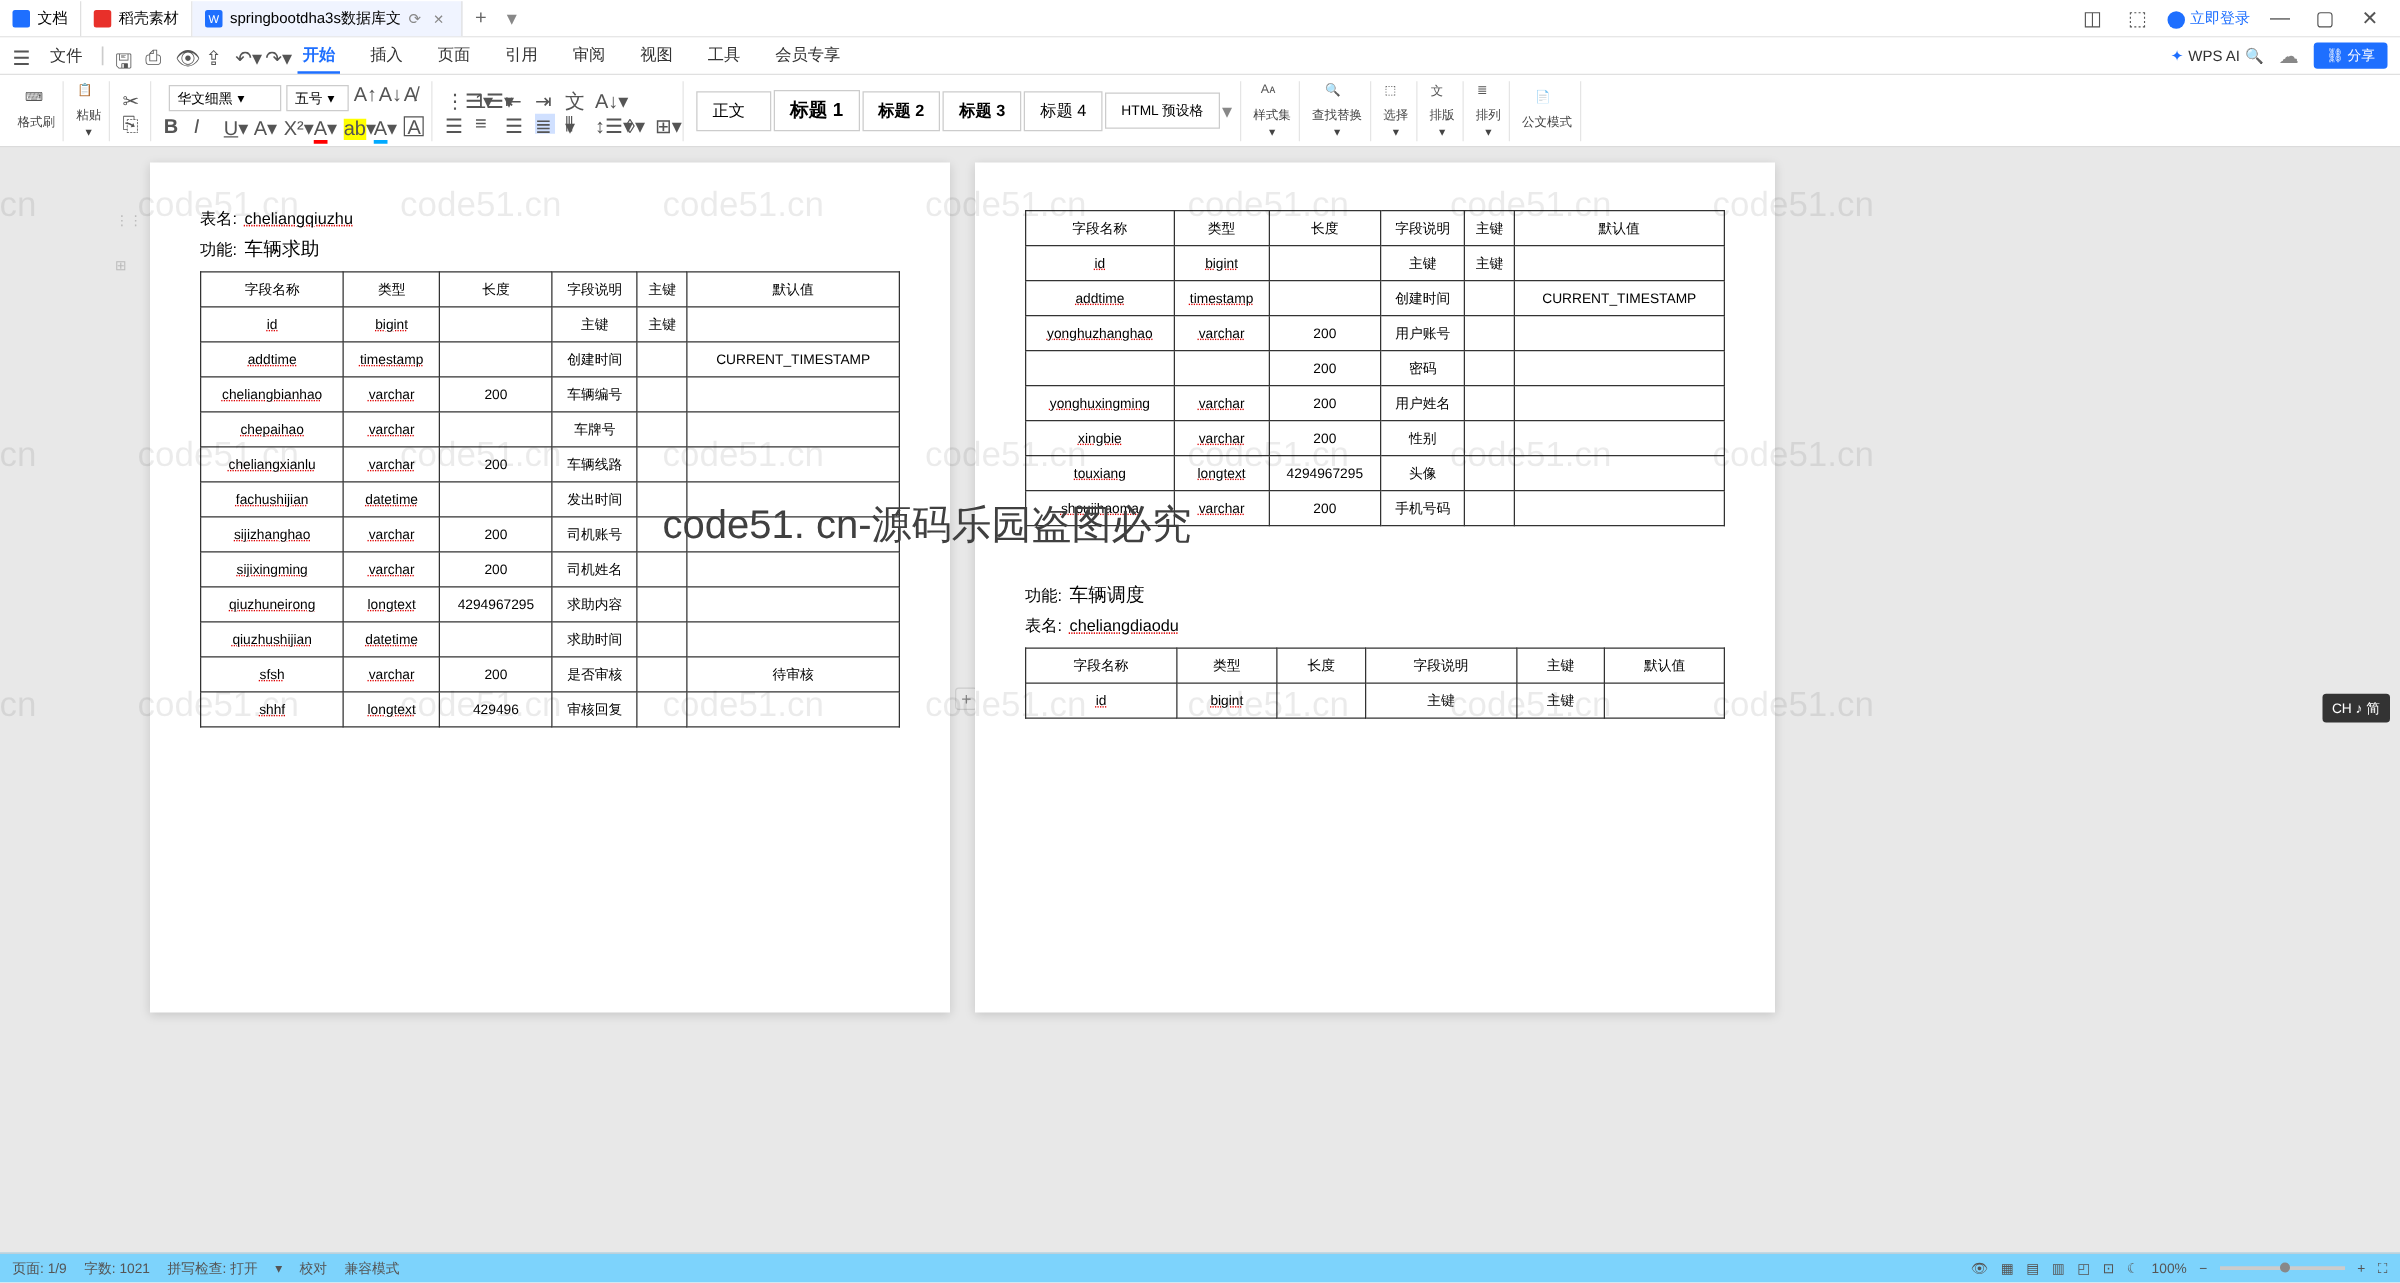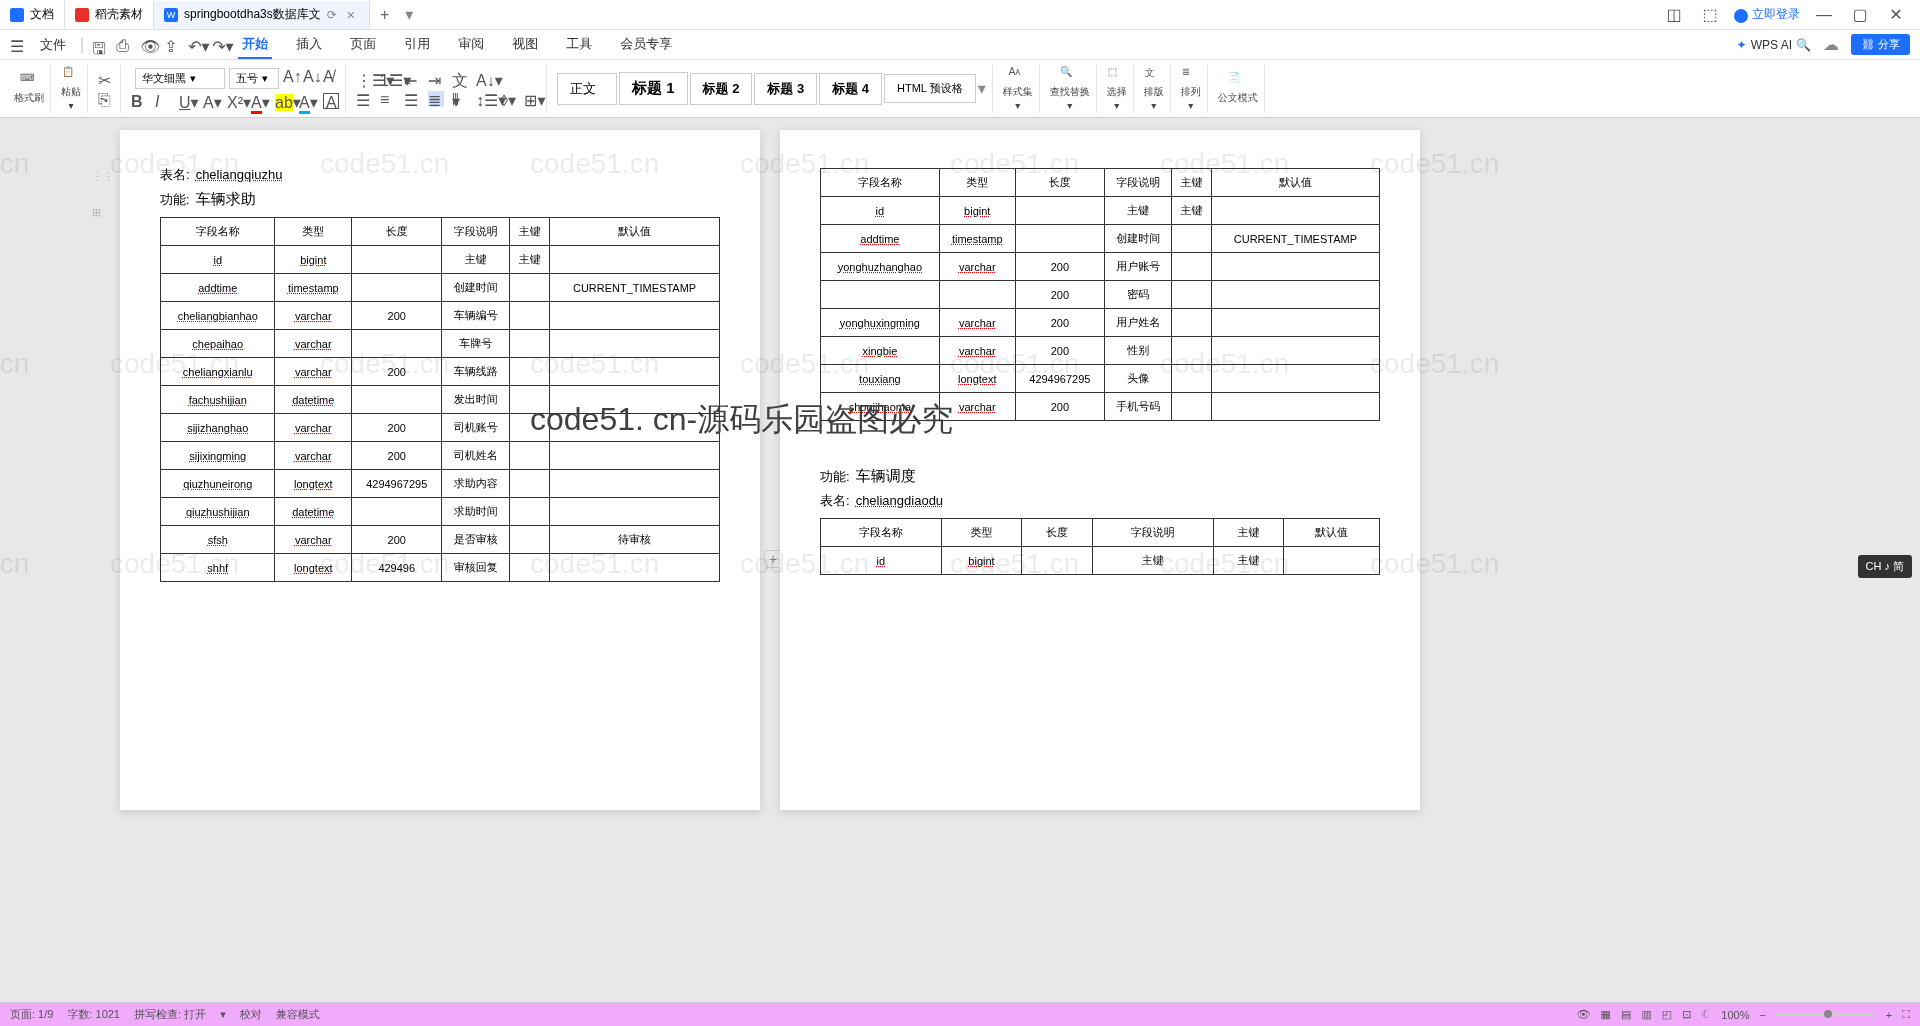--- a/index.html
+++ b/index.html
@@ -38,21 +38,21 @@
 .page2{left:780px;top:12px;width:640px;height:680px;padding:30px 40px}
 .doc-label{font-size:13px;margin:6px 0}
 .doc-label .key{margin-right:6px}
 .doc-label .val{text-decoration:underline;text-decoration-style:dotted;text-decoration-color:#d00}
 .dtable{border-collapse:collapse;width:100%;font-size:11px;margin-top:8px}
 .dtable th,.dtable td{border:1px solid #333;padding:6px 4px;text-align:center;vertical-align:middle}
 .dtable th{font-weight:normal;background:#fff}
 .u{text-decoration:underline;text-decoration-style:dotted;text-decoration-color:#d00}
 .watermark{position:absolute;color:rgba(0,0,0,.08);font-size:28px;pointer-events:none;white-space:nowrap}
 .wm-red{position:absolute;color:#404040;font-size:32px;font-weight:500;pointer-events:none;white-space:nowrap;left:530px;top:280px;z-index:5}
-.statusbar{position:absolute;bottom:0;left:0;right:0;height:24px;background:#f0abfc;border-top:1px solid #d0d0d0;display:flex;align-items:center;padding:0 10px;font-size:11px;color:#555;gap:14px}
+.statusbar{position:absolute;bottom:0;left:0;right:0;height:24px;background:#7dd3fc;border-top:1px solid #d0d0d0;display:flex;align-items:center;padding:0 10px;font-size:11px;color:#555;gap:14px}
 .statusbar .right{margin-left:auto;display:flex;align-items:center;gap:10px}
 .zoom-track{width:100px;height:3px;background:#ccc;position:relative}
 .zoom-thumb{position:absolute;width:8px;height:8px;background:#888;border-radius:50%;top:-3px;left:48px}
 .ime-badge{position:absolute;right:8px;top:555px;background:#333;color:#fff;font-size:11px;padding:4px 8px;border-radius:3px}
 .drag-handle{position:absolute;left:-28px;color:#bbb;font-size:11px}
 .float-add{position:absolute;right:-22px;top:420px;width:18px;height:18px;border:1px solid #ccc;border-radius:3px;display:flex;align-items:center;justify-content:center;color:#888;font-size:14px}
 </style>
 </head>
 <body>
 
@@ -175,21 +175,21 @@
       <span class="rsmall">↕☰▾</span>
       <span class="rsmall">◊▾</span>
       <span class="rsmall">⊞▾</span>
     </div>
   </div>
   <div class="rgroup h" style="gap:2px">
     <div class="style-btn">正文</div>
     <div class="style-btn h1">标题 1</div>
     <div class="style-btn" style="font-weight:bold">标题 2</div>
     <div class="style-btn" style="font-weight:bold">标题 3</div>
-    <div class="style-btn" style="font-weight:bold">标题 4</div>
+    <div class="style-btn" style="font-weight:normal">标题 4</div>
     <div class="style-btn" style="font-size:11px">HTML 预设格</div>
     <span style="color:#888">▾</span>
   </div>
   <div class="rgroup">
       <div class="rbtn"><span class="ricon">Aᴀ</span><span>样式集</span>▾</div>
     </div>
   <div class="rgroup">
       <div class="rbtn"><span class="ricon">🔍</span><span>查找替换</span>▾</div>
     </div>
   <div class="rgroup">

